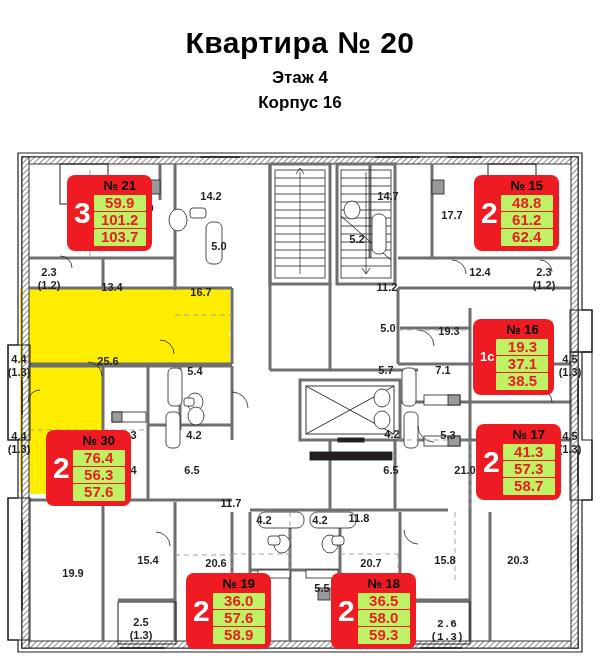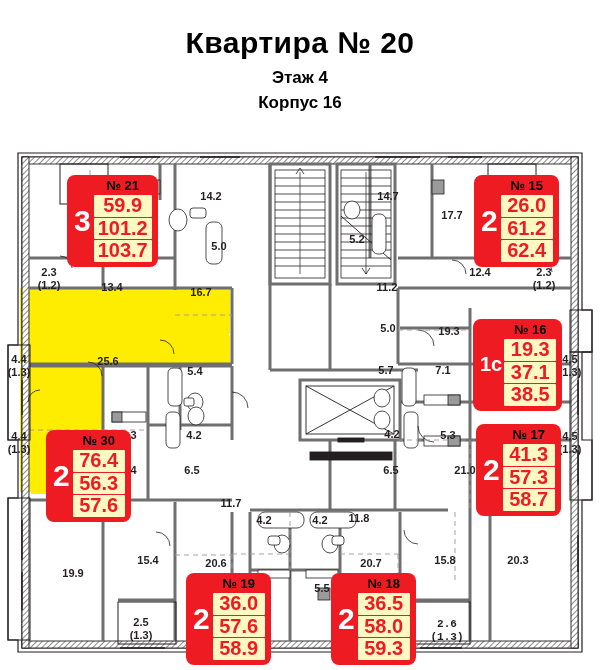--- a/index.html
+++ b/index.html
@@ -24,26 +24,26 @@
   .rlbl.two{line-height:1.2;}
 
   
   .apt{position:absolute;background:#ee1c22;border-radius:7px;
        padding:3px 5px 4px 5px;box-shadow:0 0 0 1px #ee1c22;
        display:flex;align-items:center;}
   .apt .col{display:flex;flex-direction:column;align-items:stretch;}
   .apt .no{color:#000000;font-size:13px;font-weight:bold;text-align:center;
            line-height:1.15;margin-bottom:1px;white-space:nowrap;}
   .apt .vals{display:flex;flex-direction:column;gap:1px;}
-  .apt .v{background:#fef9c3;color:#ee1c22;font-size:20px;font-weight:bold;
+  .apt .v{background:#bef264;color:#ee1c22;font-size:15px;font-weight:bold;
           line-height:1.08;text-align:center;padding:0 4px;min-width:44px;
           border-radius:1px;}
   .apt .rooms{color:#ffffff;font-size:30px;font-weight:bold;line-height:.85;
               padding:0 3px 0 1px;align-self:center;}
-  .apt .rooms.small{font-size:20px;padding-right:2px;}
+  .apt .rooms.small{font-size:13px;padding-right:2px;}
 </style>
 </head>
 <body>
 
 <div id="root">
 
   <div class="header">
     <div class="h-title">Квартира № 20</div>
     <div class="h-sub1">Этаж 4</div>
     <div class="h-sub2">Корпус 16</div>
@@ -457,21 +457,21 @@
             <div class="v">101.2</div>
             <div class="v">103.7</div>
           </div>
         </div>
       </div>
       <div class="apt" style="left: 475px; top: 176px;">
         <div class="rooms">2</div>
         <div class="col">
           <div class="no">№ 15</div>
           <div class="vals">
-            <div class="v">26.0</div>
+            <div class="v">48.8</div>
             <div class="v">61.2</div>
             <div class="v">62.4</div>
           </div>
         </div>
       </div>
       <div class="apt" style="left: 474px; top: 320px;">
         <div class="rooms small">1с</div>
         <div class="col">
           <div class="no">№ 16</div>
           <div class="vals">

